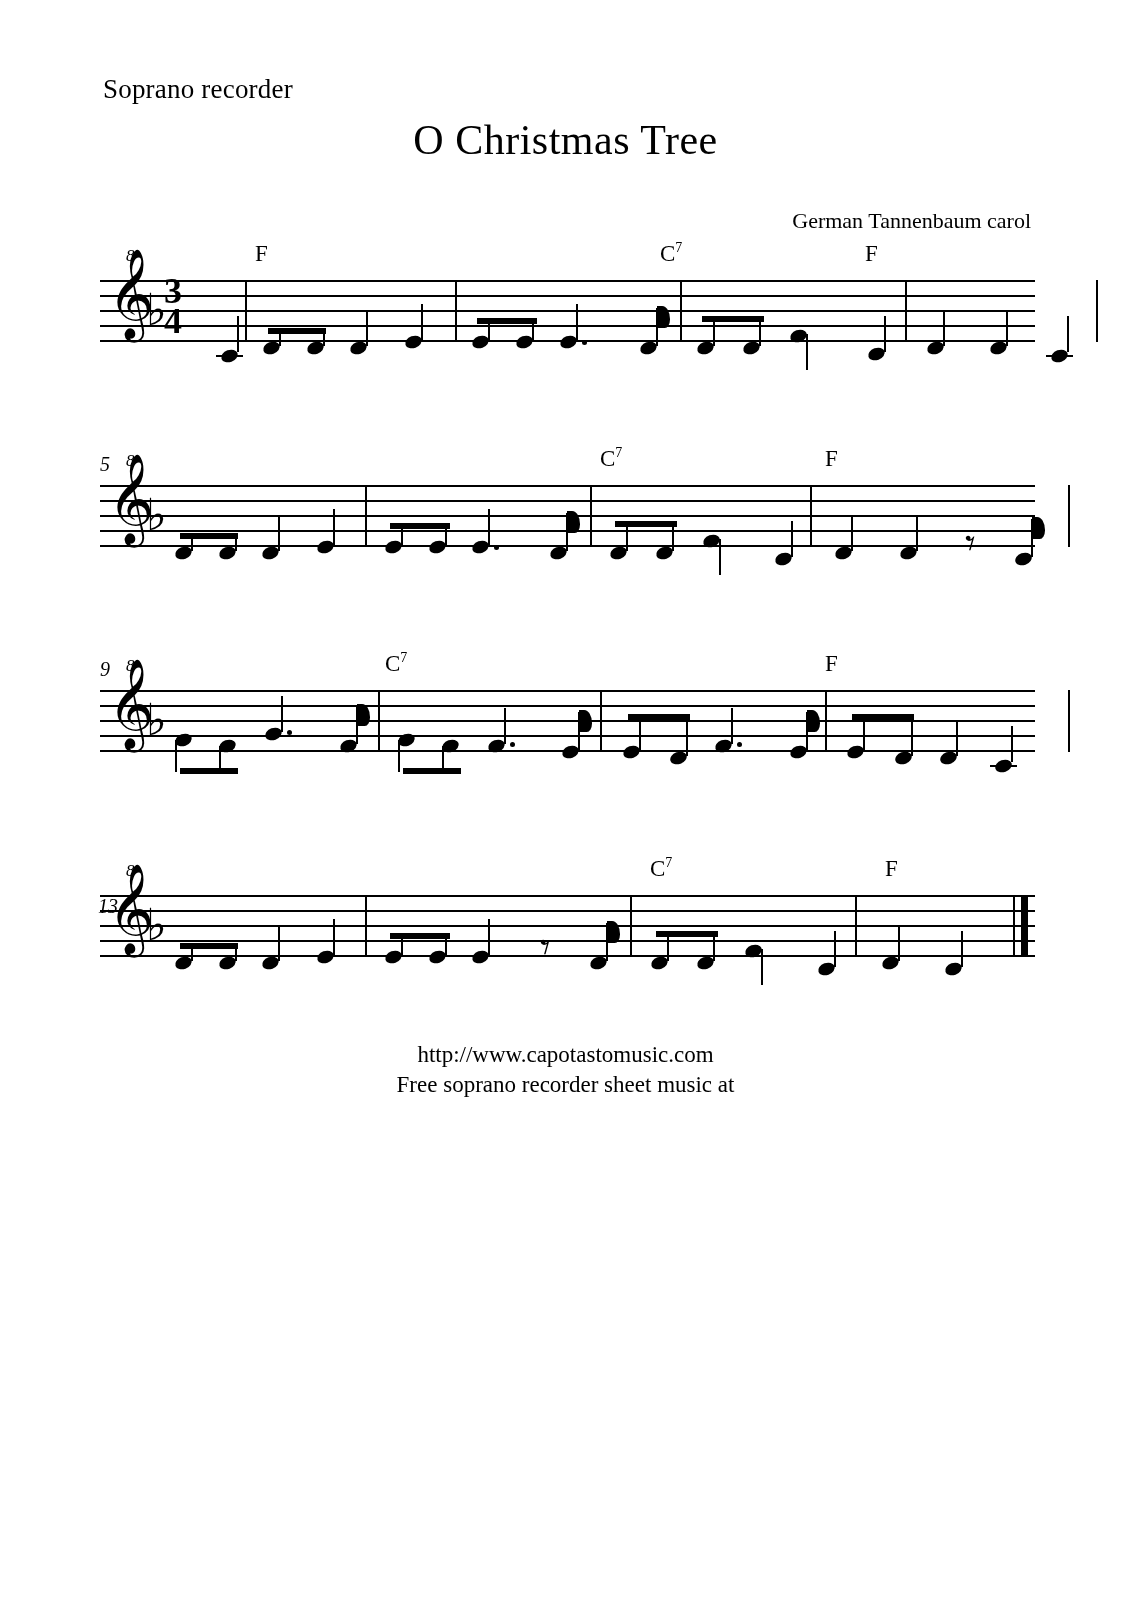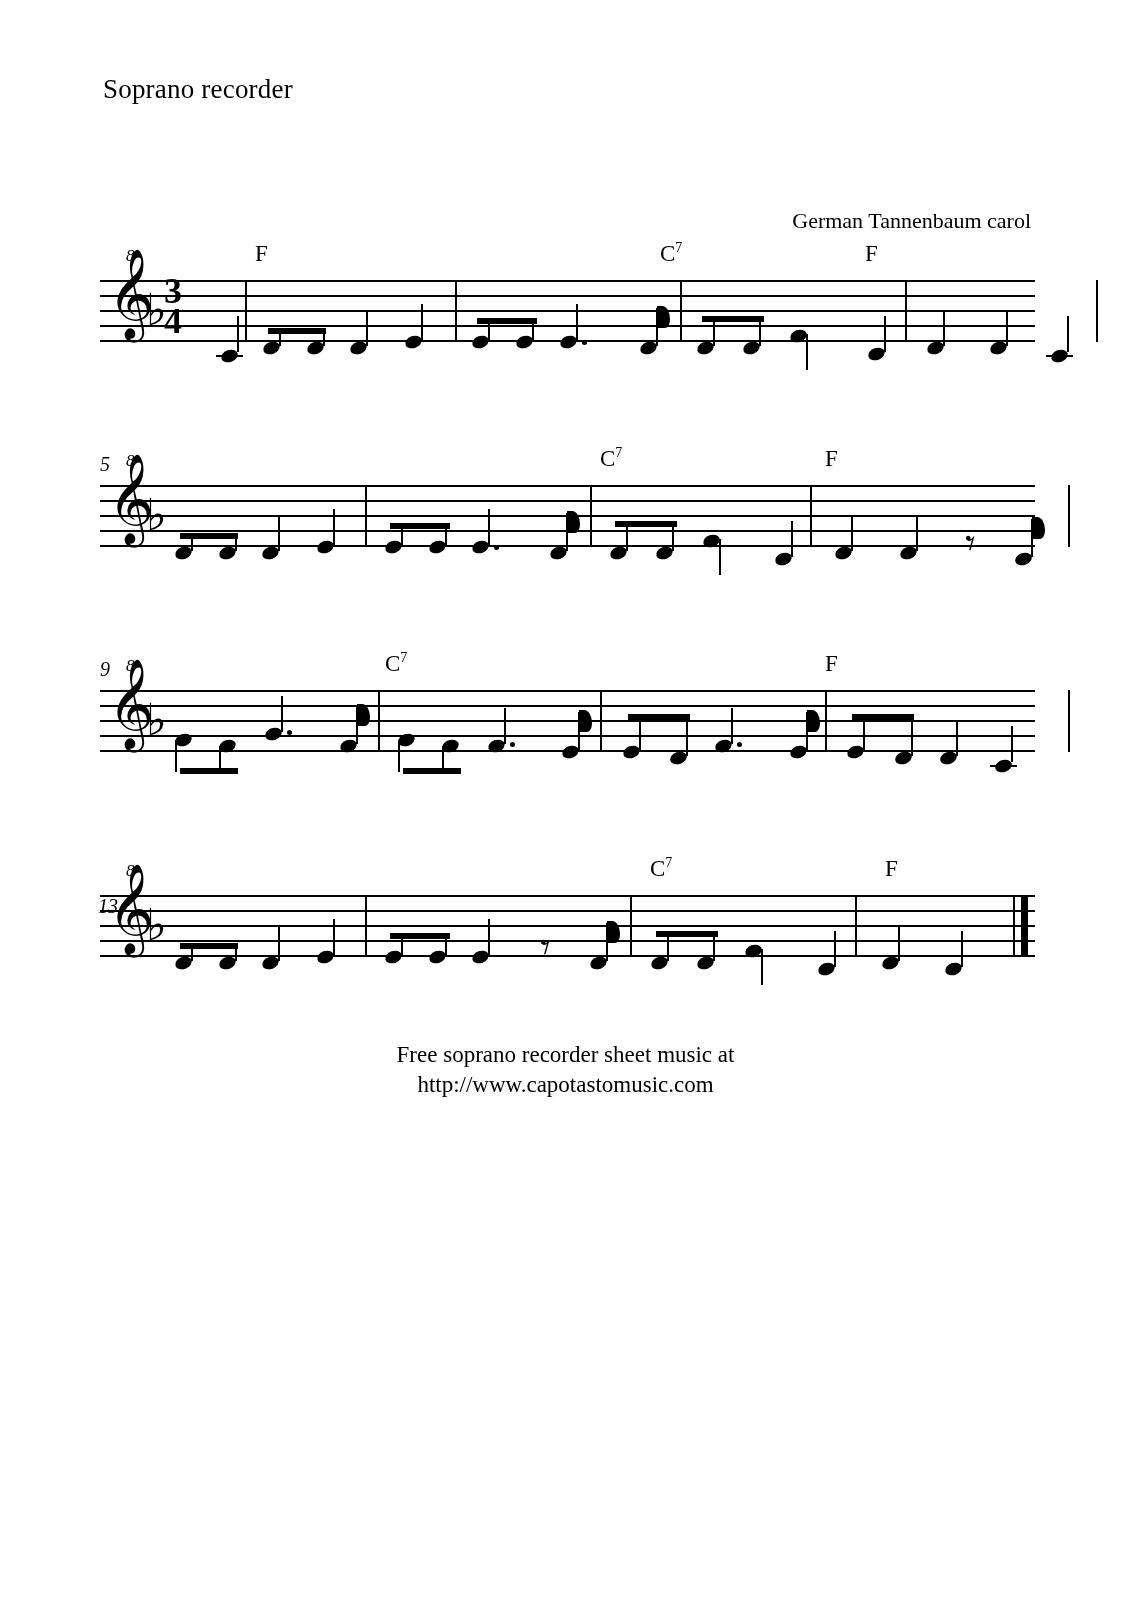--- a/index.html
+++ b/index.html
@@ -214,20 +214,21 @@
     line-height: 40px;
     font-family: "DejaVu Sans", sans-serif;
   }
 </style>
 </head>
 <body>
 
 <div class="page">
 
   <div class="instrument">Soprano recorder</div>
+  <div class="title">O Christmas Tree</div>
   <div class="composer">German Tannenbaum carol</div>
 
   <div class="system" style="top:240px;">
     <div class="staff">
       <div class="line l0"></div>
         <div class="line l1"></div>
         <div class="line l2"></div>
         <div class="line l3"></div>
         <div class="line l4"></div>
     </div>
@@ -613,17 +614,17 @@
     <div class="note">
       <div class="head" style="left:845px; top:108px;"></div>
       <div class="stem" style="left:861px; top:76px; height:36px;"></div>
     </div>
 
     <div class="endbar-thin" style="left:913px;"></div>
     <div class="endbar-thick" style="left:921px;"></div>
   </div>
 
   <div class="footer">
+    <div>http://www.capotastomusic.com</div>
     <div>Free soprano recorder sheet music at</div>
-    <div>http://www.capotastomusic.com</div>
   </div>
 
 </div>
 
 </body></html>

